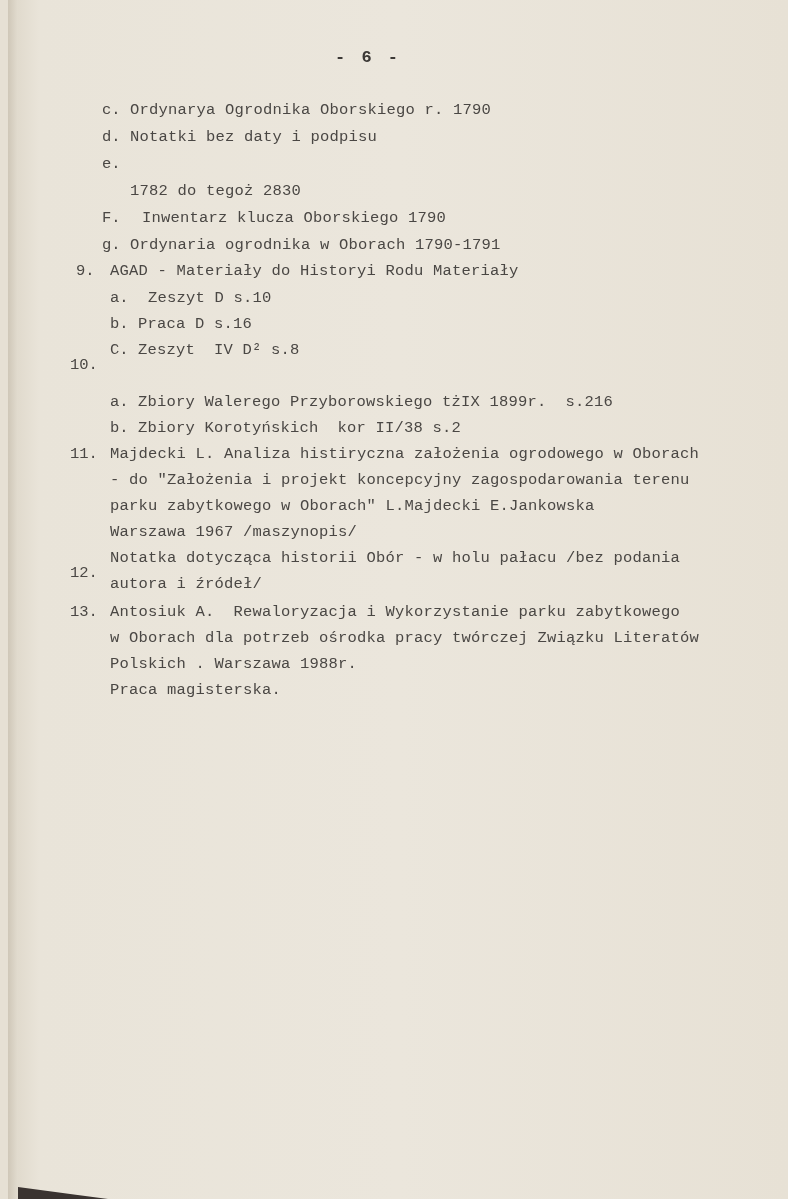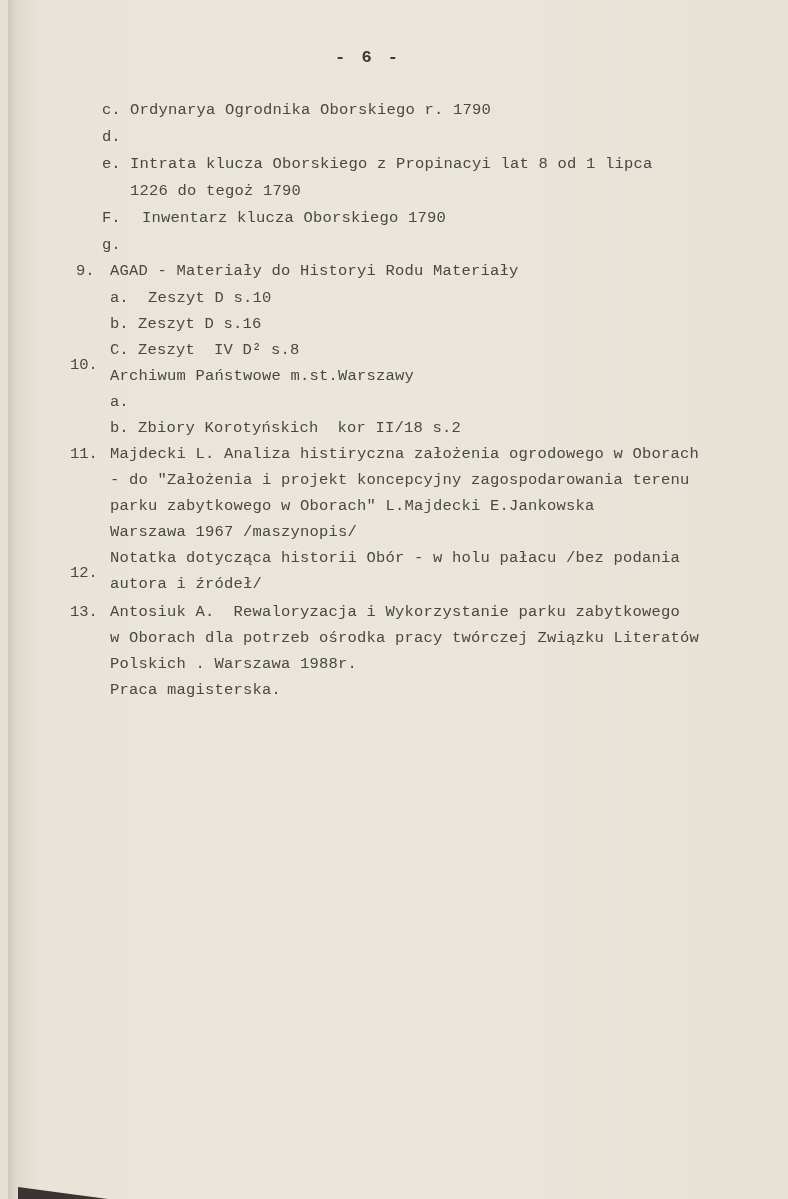--- a/index.html
+++ b/index.html
@@ -37,44 +37,45 @@
 <div class="page">
   <div class="edge"></div>
   <div class="bottom-shadow"></div>
 
   <div class="page-number">- 6 -</div>
 
   <div class="num" style="left:94px;top:100px">c.</div>
   <div class="line" style="left:122px;top:100px">Ordynarya Ogrodnika Oborskiego r. 1790</div>
 
   <div class="num" style="left:94px;top:127px">d.</div>
+  <div class="line" style="left:122px;top:127px">Notatki bez daty i podpisu</div>
 
   <div class="num" style="left:94px;top:154px">e.</div>
-  <div class="line" style="left:122px;top:154px">Intrata klucza Oborskiego z Propinacyi lat 8 od 1 lipca</div>
-  <div class="line" style="left:122px;top:181px">1226 do tegoż 1790</div>
+  <div class="line" style="left:122px;top:181px">1782 do tegoż 2830</div>
 
   <div class="num" style="left:94px;top:208px">F.</div>
   <div class="line" style="left:134px;top:208px">Inwentarz klucza Oborskiego 1790</div>
 
   <div class="num" style="left:94px;top:235px">g.</div>
+  <div class="line" style="left:122px;top:235px">Ordynaria ogrodnika w Oborach 1790-1791</div>
 
   <div class="num" style="left:68px;top:261px">9.</div>
   <div class="line" style="left:102px;top:261px">AGAD - Materiały do Historyi Rodu Materiały</div>
   <div class="num" style="left:102px;top:288px">a.</div>
   <div class="line" style="left:140px;top:288px">Zeszyt D s.10</div>
   <div class="num" style="left:102px;top:314px">b.</div>
-  <div class="line" style="left:130px;top:314px">Zeszyt D s.16</div>
+  <div class="line" style="left:130px;top:314px">Praca D s.16</div>
   <div class="num" style="left:102px;top:340px">C.</div>
   <div class="line" style="left:130px;top:340px">Zeszyt  IV D² s.8</div>
 
   <div class="num" style="left:62px;top:355px">10.</div>
-  <div class="line" style="left:102px;top:366px">Archiwum Państwowe m.st.Warszawy</div>
   <div class="num" style="left:102px;top:392px">a.</div>
+  <div class="line" style="left:130px;top:392px">Zbiory Walerego Przyborowskiego tżIX 1899r.  s.216</div>
   <div class="num" style="left:102px;top:418px">b.</div>
-  <div class="line" style="left:130px;top:418px">Zbiory Korotyńskich  kor II/18 s.2</div>
+  <div class="line" style="left:130px;top:418px">Zbiory Korotyńskich  kor II/38 s.2</div>
 
   <div class="num" style="left:62px;top:444px">11.</div>
   <div class="line" style="left:102px;top:444px">Majdecki L. Analiza histiryczna założenia ogrodowego w Oborach</div>
   <div class="line" style="left:102px;top:470px">- do "Założenia i projekt koncepcyjny zagospodarowania terenu</div>
   <div class="line" style="left:102px;top:496px">parku zabytkowego w Oborach" L.Majdecki E.Jankowska</div>
   <div class="line" style="left:102px;top:522px">Warszawa 1967 /maszynopis/</div>
 
   <div class="num" style="left:62px;top:563px">12.</div>
   <div class="line" style="left:102px;top:548px">Notatka dotycząca historii Obór - w holu pałacu /bez podania</div>
   <div class="line" style="left:102px;top:574px">autora i źródeł/</div>

